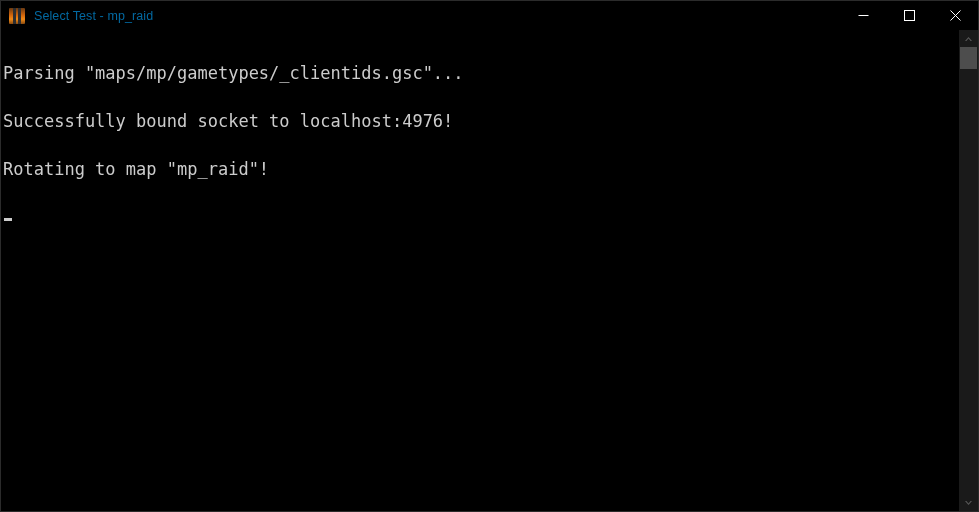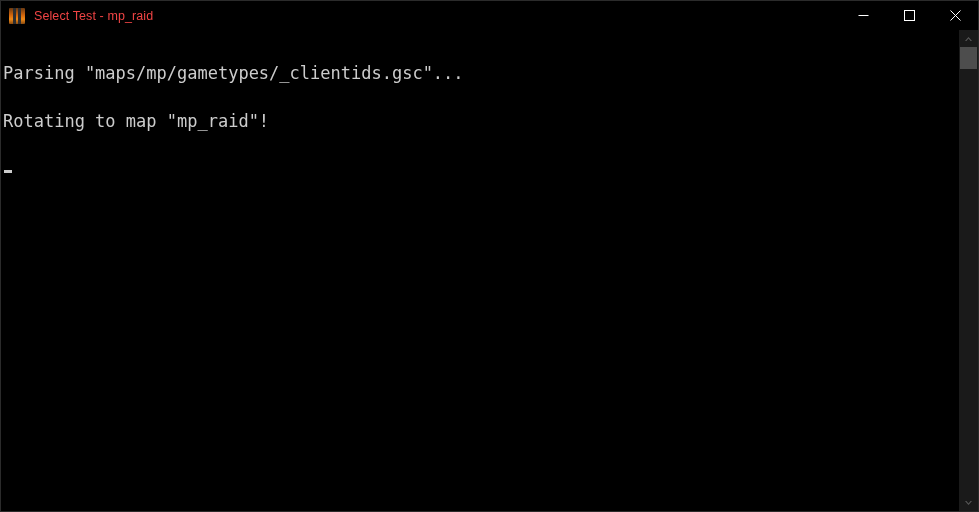--- a/index.html
+++ b/index.html
@@ -53,21 +53,21 @@
     position: absolute;
     top: 0;
     width: 3px;
     height: 16px;
     background: #2e2e30;
   }
   #app-icon .bar.b1 { left: 4px; }
   #app-icon .bar.b2 { left: 9px; }
 
   #title-text {
-    color: #ef4444;
+    color: #0369a1;
     font-size: 12.5px;
     font-family: "Liberation Sans", sans-serif;
     letter-spacing: 0.1px;
     white-space: nowrap;
   }
 
   #window-controls {
     position: absolute;
     right: 0;
     top: 0;
@@ -190,20 +190,21 @@
           <line class="gl" x1="10.5" y1="0.5" x2="0.5" y2="10.5"></line>
         </svg>
       </button>
     </div>
   </div>
 
   <div id="client">
 
     <div id="console">
       <div class="line">Parsing "maps/mp/gametypes/_clientids.gsc"...</div>
+      <div class="line">Successfully bound socket to localhost:4976!</div>
       <div class="line">Rotating to map "mp_raid"!</div>
       <div id="cursor-line">
         <div id="cursor"></div>
       </div>
     </div>
 
     <div id="scrollbar">
       <div class="sb-btn">
         <svg width="9" height="6" viewBox="0 0 9 6">
           <polygon points="4.5,1 8,5 6.6,5 4.5,2.6 2.4,5 1,5"></polygon>

